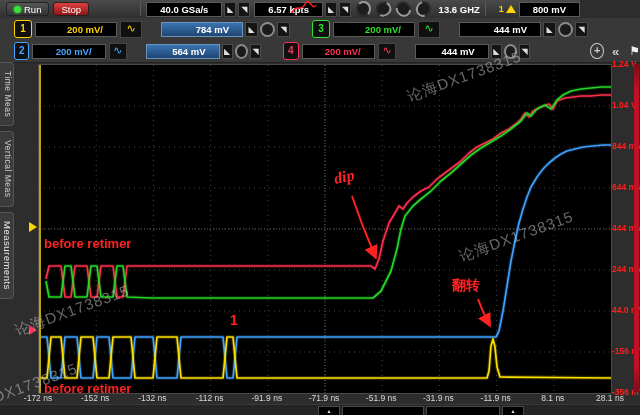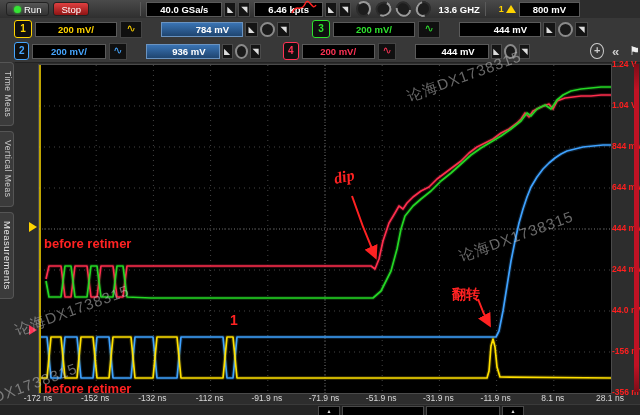--- a/index.html
+++ b/index.html
@@ -27,21 +27,21 @@
   .trig-tri{width:0;height:0;border-left:5px solid transparent;border-right:5px solid transparent;
             border-bottom:8px solid #ffd400;margin:0 3px 0 2px;}
   
   .chrow{position:absolute;left:0;width:640px;height:22px;background:#383838;border-bottom:1px solid #222;
          display:flex;align-items:center;}
   #row-a{top:18px;} #row-b{top:40px;}
   .badge{width:16px;height:16px;border-radius:3px;background:#101010;border:1px solid;
          font-size:10px;font-weight:bold;text-align:center;line-height:16px;margin-left:14px;}
   .b-ch1{color:#ffd400;border-color:#ffd400;} .b-ch2{color:#46a6ff;border-color:#46a6ff;}
   .b-ch3{color:#2ee22e;border-color:#2ee22e;} .b-ch4{color:#ff3355;border-color:#ff3355;}
-  .scale{width:54px;margin-left:3px;text-align:center;}
+  .scale{width:54px;margin-left:3px;text-align:right;}
   .c-ch1{color:#ffd400;} .c-ch2{color:#46a6ff;} .c-ch3{color:#2ee22e;} .c-ch4{color:#ff3355;}
   .wicon{width:20px;height:15px;background:#101010;border:1px solid #444;margin-left:3px;
          font-size:11px;line-height:13px;text-align:center;}
   .offset{width:54px;margin-left:19px;text-align:right;color:#fff;}
   .offset.hl{background:linear-gradient(#3a74b4,#1f4570);border-color:#6a93c0;}
   .circbtn{width:15px;height:15px;border-radius:50%;background:#1a1a1a;border:2px solid #8a8a8a;
            margin-left:2px;padding:0;}
   .badge.second{margin-left:22px;}
   .plusicon{width:14px;height:14px;border-radius:50%;border:1.5px solid #ccc;color:#ccc;font-size:11px;
             line-height:13px;text-align:center;margin-left:60px;font-weight:bold;}
@@ -90,21 +90,21 @@
     <button class="btn run">
       <span class="dot"></span>
       <span>Run</span>
     </button>
     <button class="btn stop">Stop</button>
     <button class="btn single">Single</button>
     <div class="sep"></div>
     <div class="field">40.0 GSa/s</div>
     <button class="sq">◣</button>
     <button class="sq">◥</button>
-    <div class="field" style="margin-left:4px;">6.46 kpts</div>
+    <div class="field" style="margin-left:4px;">6.57 kpts</div>
     <button class="sq">◣</button>
     <button class="sq">◥</button>
     <span class="knob"></span>
     <span class="knob" style="transform:rotate(70deg);"></span>
     <span class="knob" style="transform:rotate(140deg);"></span>
     <span class="knob" style="transform:rotate(210deg);"></span>
     <div class="bw">13.6 GHZ</div>
     <div class="sep"></div>
     <span class="trig-num">1</span>
     <span class="trig-tri"></span>
@@ -125,21 +125,21 @@
     <div class="field offset">444 mV</div>
     <button class="sq">◣</button>
     <button class="circbtn"></button>
     <button class="sq">◥</button>
   </div>
 
   <div class="chrow" id="row-b">
     <div class="badge b-ch2">2</div>
     <div class="field scale c-ch2">200 mV/</div>
     <div class="wicon c-ch2">∿</div>
-    <div class="field offset hl">936 mV</div>
+    <div class="field offset hl">564 mV</div>
     <button class="sq">◣</button>
     <button class="circbtn"></button>
     <button class="sq">◥</button>
     <div class="badge b-ch4 second">4</div>
     <div class="field scale c-ch4">200 mV/</div>
     <div class="wicon c-ch4">∿</div>
     <div class="field offset">444 mV</div>
     <button class="sq">◣</button>
     <button class="circbtn"></button>
     <button class="sq">◥</button>
@@ -220,21 +220,21 @@
     <div class="bbox" style="left:318px;width:20px;">▴</div>
     <div class="bbox" style="left:342px;width:80px;"></div>
     <div class="bbox" style="left:426px;width:72px;"></div>
     <div class="bbox" style="left:502px;width:20px;">▴</div>
   </div>
 
   <div class="ann label" style="left:44px;top:236px;">before retimer</div>
   <div class="ann label" style="left:44px;top:381px;">before retimer</div>
   <div class="ann cjk" style="left:230px;top:312px;font-size:14px;">1</div>
   <div class="ann hand" style="left:334px;top:168px;">dip</div>
-  <div class="ann cjk" style="left:452px;top:286px;">翻转</div>
+  <div class="ann cjk" style="left:452px;top:277px;">翻转</div>
 
   <div class="wm" style="left:408px;top:88px;">论海DX1738315</div>
   <div class="wm" style="left:460px;top:248px;">论海DX1738315</div>
   <div class="wm" style="left:16px;top:322px;">论海DX1738315</div>
   <div class="wm" style="left:-36px;top:400px;">论海DX1738315</div>
 
   <svg class="ink" width="640" height="415">
     <defs>
       <marker id="arr" markerWidth="7" markerHeight="7" refX="5" refY="3.5" orient="auto">
         <path d="M0,0 L7,3.5 L0,7 Z" fill="#ff2222"></path>

